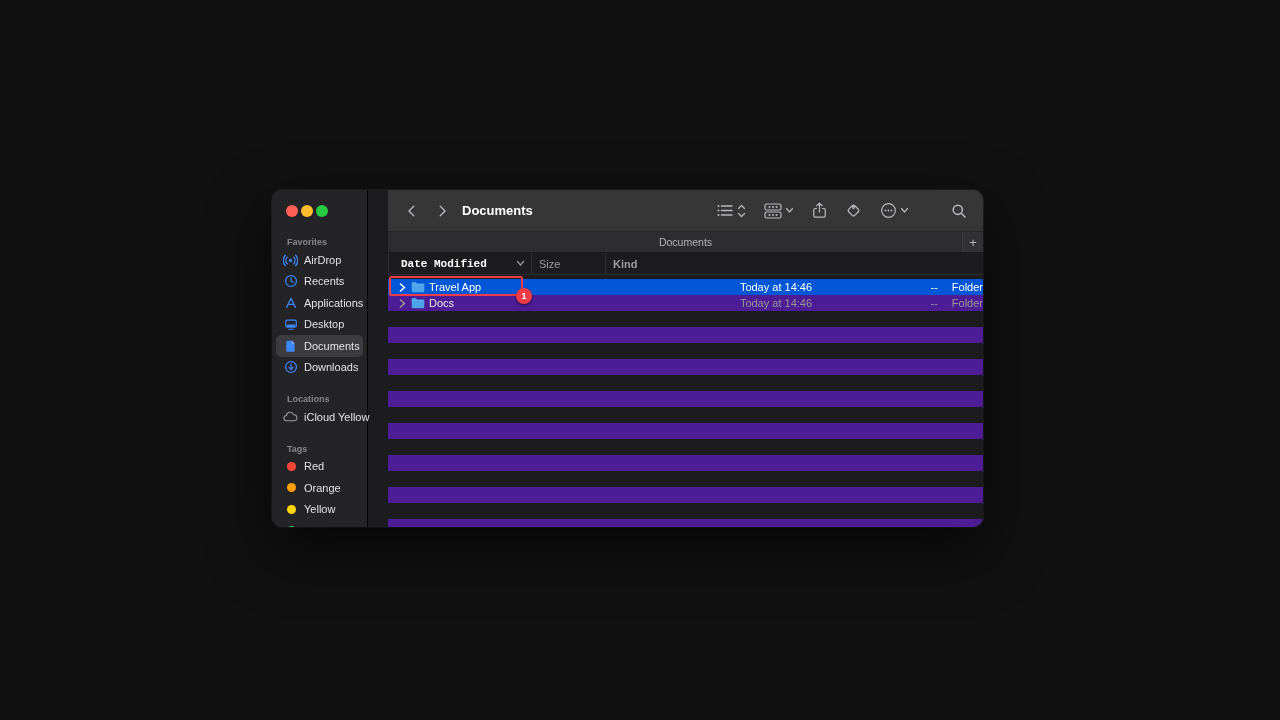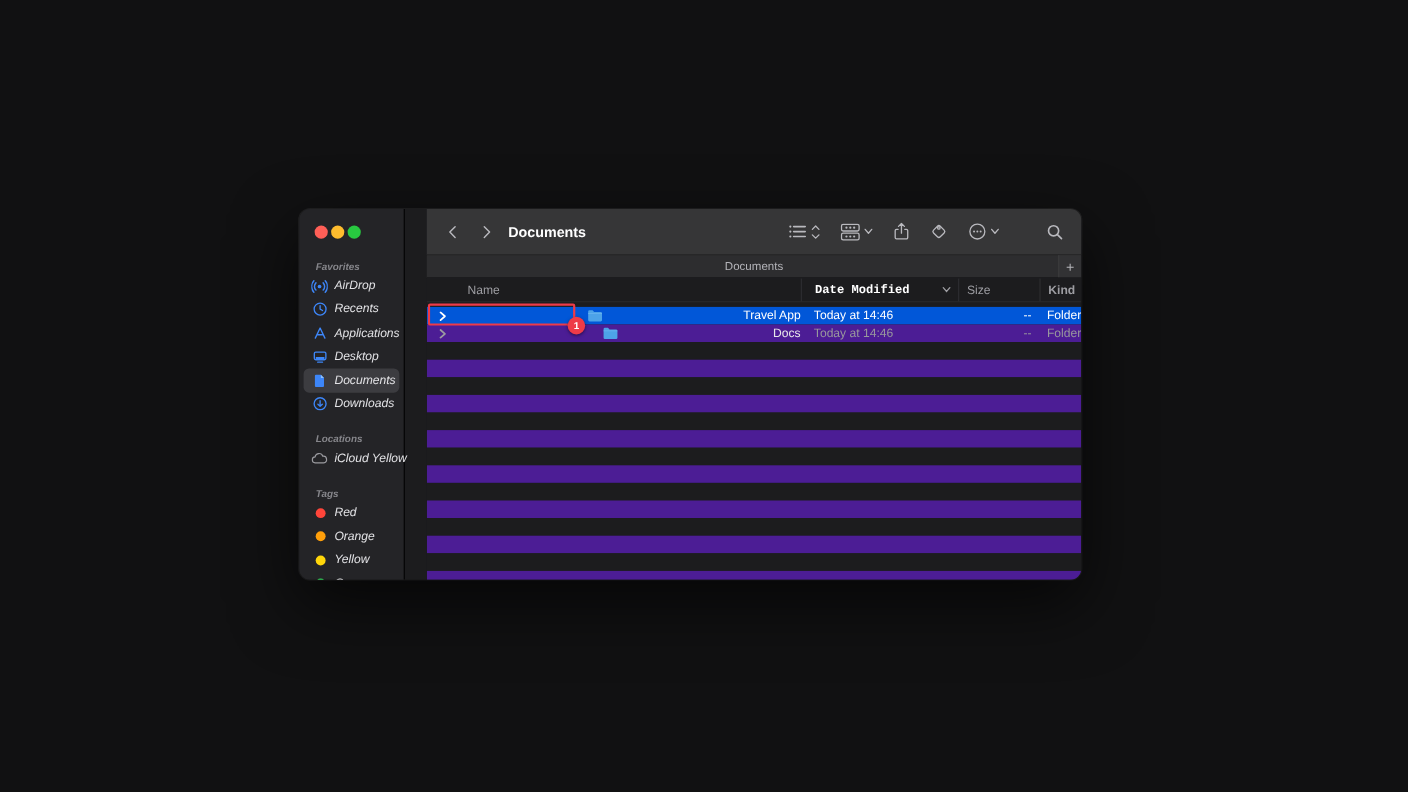--- a/index.html
+++ b/index.html
@@ -8,21 +8,21 @@
 
   .window {
     position:absolute; left:272px; top:190px; width:711px; height:337px;
     border-radius:10px; background:#1c1c1e; overflow:hidden;
     box-shadow:0 22px 60px rgba(0,0,0,.65), 0 0 0 1px rgba(255,255,255,.07);
   }
 
   
   .sidebar {
     position:absolute; left:0; top:0; width:96px; height:100%;
-    background:#242427; border-right:1px solid #000;font-style:italic;
+    background:#242427; border-right:1px solid #000;
   }
   .traffic { position:absolute; top:15px; left:14px; display:flex; gap:3px; }
   .traffic .dot { width:12px; height:12px; border-radius:50%; }
   .dot.red    { background:var(--traffic-red,#ff5f57); }
   .dot.yellow { background:var(--traffic-yellow,#febc2e); }
   .dot.green  { background:var(--traffic-green,#28c840); }
 
   .side-sections { position:absolute; top:40px; left:0; right:0; }
   .section-label {
     font-size:9px; font-weight:bold; color:#86868b;
@@ -86,21 +86,21 @@
   .row { height:16px; display:flex; align-items:center; font-size:11px; }
   .row.light { background:#4c1d95; }
   .row.dark  { background:#1c1c1e; }
   .row.selected { background:var(--accent-blue,#0157d8); }
   .cell-name { width:340px; display:flex; align-items:center; gap:4px; padding-left:10px; }
   .cell-date { width:143px; padding-left:12px; }
   .cell-size { width:74px; text-align:right; padding-right:7px; justify-content:flex-end; display:flex; }
   .cell-kind { flex:1; padding-left:7px; }
   .row.selected .cell-name, .row.selected .cell-date,
   .row.selected .cell-size, .row.selected .cell-kind { color:#ffffff; }
-  .row .cell-name { color:#e8e8ea;justify-content:space-between; }
+  .row .cell-name { color:#e8e8ea; }
   .row .cell-date, .row .cell-size, .row .cell-kind { color:#98989d; }
   .disclosure { width:9px; display:flex; align-items:center; justify-content:center; }
   .disc-ic { stroke:#9b9ba0; fill:none; stroke-width:1.6; stroke-linecap:round; stroke-linejoin:round; }
   .row.selected .disc-ic { stroke:#fff; }
   .folder-svg { width:14px; height:12px; }
 
   
   .anno-rect {
     position:absolute; left:117px; top:86px; width:134px; height:20px;
     border:2px solid var(--annotation-red,#ee3b48); border-radius:2px; z-index:10;
@@ -309,23 +309,20 @@
     </div>
 
     <div class="tabbar">
       <span class="tab-label">Documents</span>
       <div class="new-tab-btn">
         <span>+</span>
       </div>
     </div>
 
     <div class="col-header">
-      <div class="col col-name">
-        <span>Name</span>
-      </div>
       <div class="col col-date">
         <span>Date Modified</span>
         <svg width="9" height="7" viewBox="0 0 9 7">
           <path d="M1.5 1.5 L4.5 5 L7.5 1.5" stroke="#9d9da2" fill="none" stroke-width="1.2" stroke-linecap="round"></path>
           </svg>
       </div>
       <div class="col col-size">
         <span>Size</span>
       </div>
       <div class="col col-kind">

